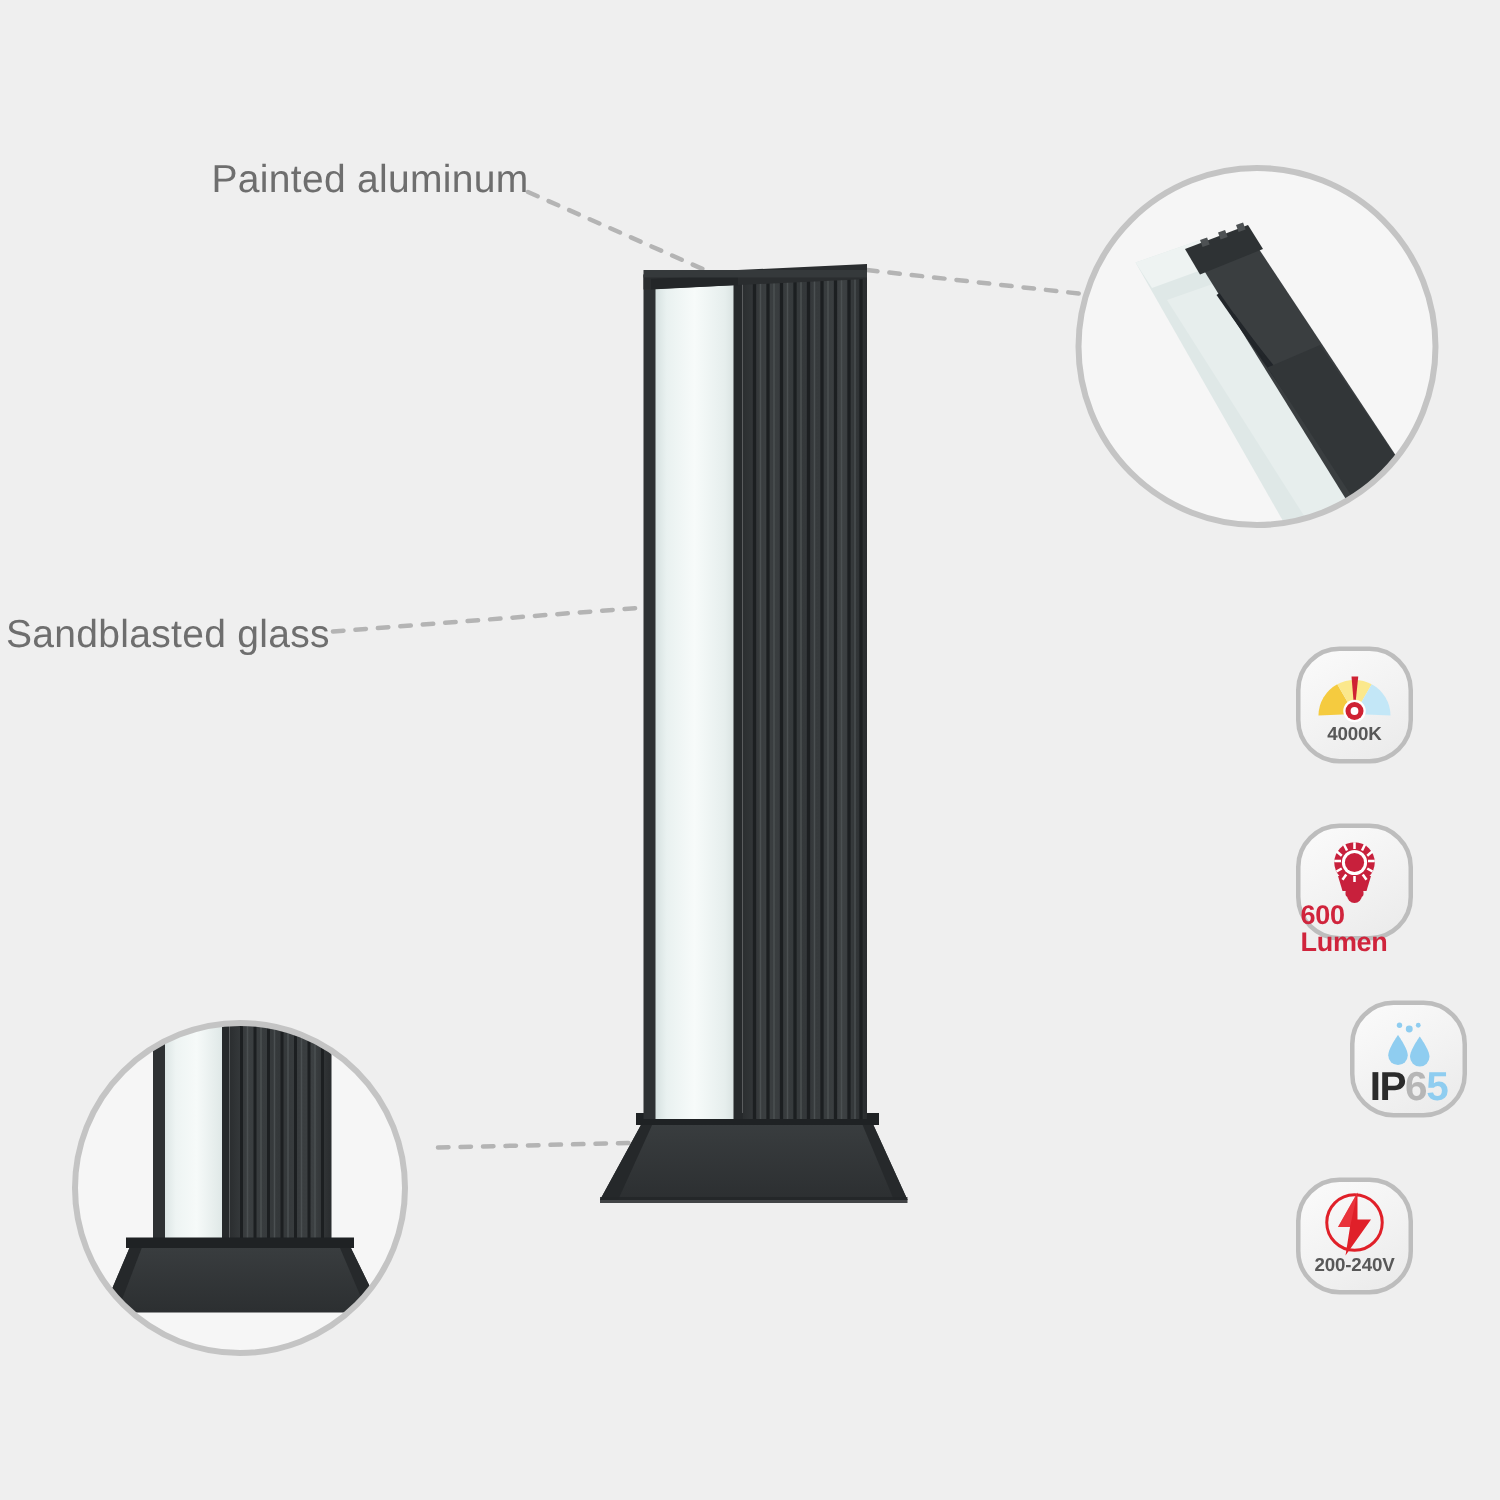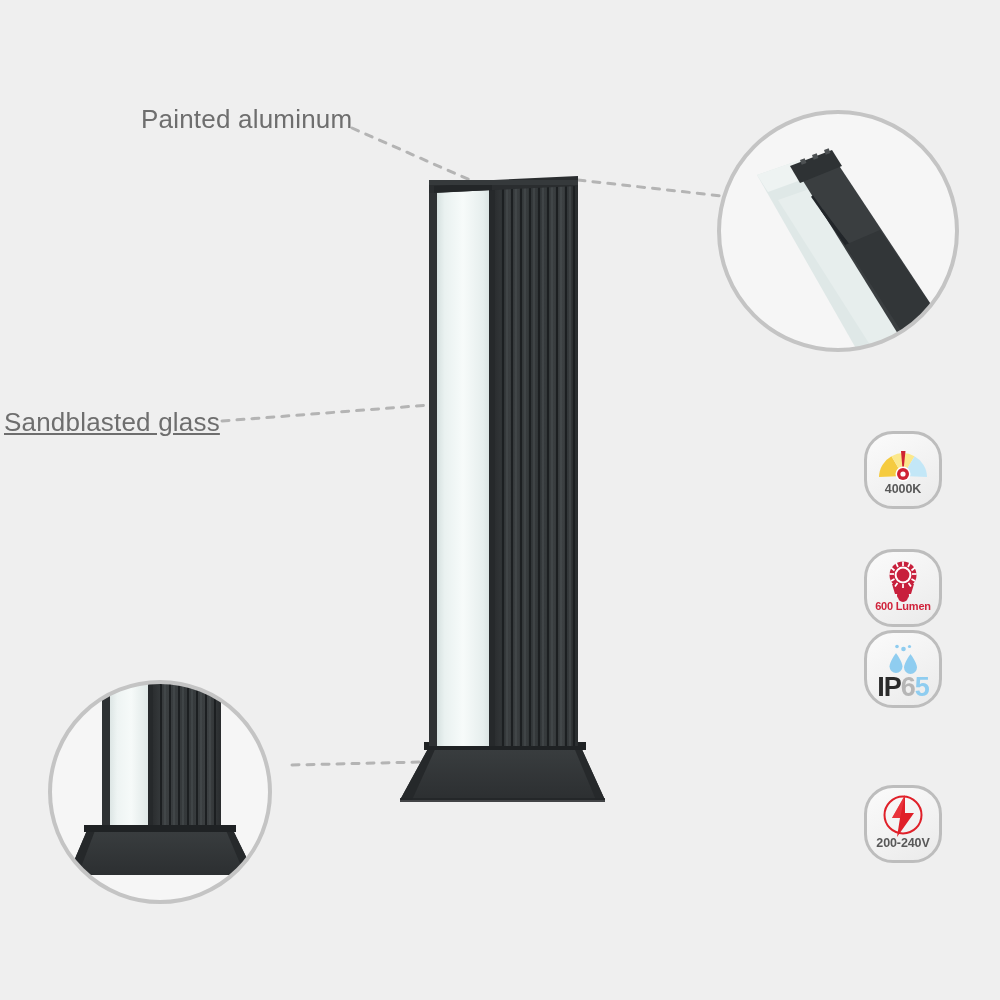--- a/index.html
+++ b/index.html
@@ -32,59 +32,59 @@
   
   .callout {
     position: absolute;
     color: #6e6e6e;
     font-size: 26px;
     font-weight: 400;
     letter-spacing: 0.2px;
     white-space: nowrap;
   }
   #callout-aluminum { left: 141px; top: 104px; }
-  #callout-glass    { left: 4px;   top: 407px; text-decoration: underline; }
+  #callout-glass    { left: 4px;   top: 407px; }
 
   
   .badge {
     position: absolute;
     left: 864px;
     width: 78px;
     height: 78px;
     box-sizing: border-box;
     border: 3px solid #bdbdbd;
     border-radius: 29px;
     background: linear-gradient(150deg, #fbfbfb 0%, #f2f2f2 55%, #eaeaea 100%);
     display: flex;
     flex-direction: column;
     align-items: center;
     justify-content: flex-start;
   }
   #badge-cct     { top: 431px; }
   #badge-lumen   { top: 549px; }
-  #badge-ip65    { top: 630px; }
+  #badge-ip65    { top: 667px; margin-left: 36px; }
   #badge-voltage { top: 785px; }
 
   .badge-art {
     margin-top: 7px;
     height: 42px;
     display: flex;
     align-items: center;
     justify-content: center;
   }
   .badge-label {
     font-size: 12.5px;
     font-weight: 700;
     color: #585858;
     line-height: 1;
     letter-spacing: -0.1px;
   }
   #lumen-label {
     color: #d0243c;
-    font-size: 11px;
+    font-size: 18px;
     letter-spacing: -0.2px;
   }
   .ip-text {
     font-size: 27px;
     font-weight: 700;
     line-height: 1;
     letter-spacing: -1px;
     margin-top: -2px;
   }
   .ip-dark { color: #2b2b2b; }

